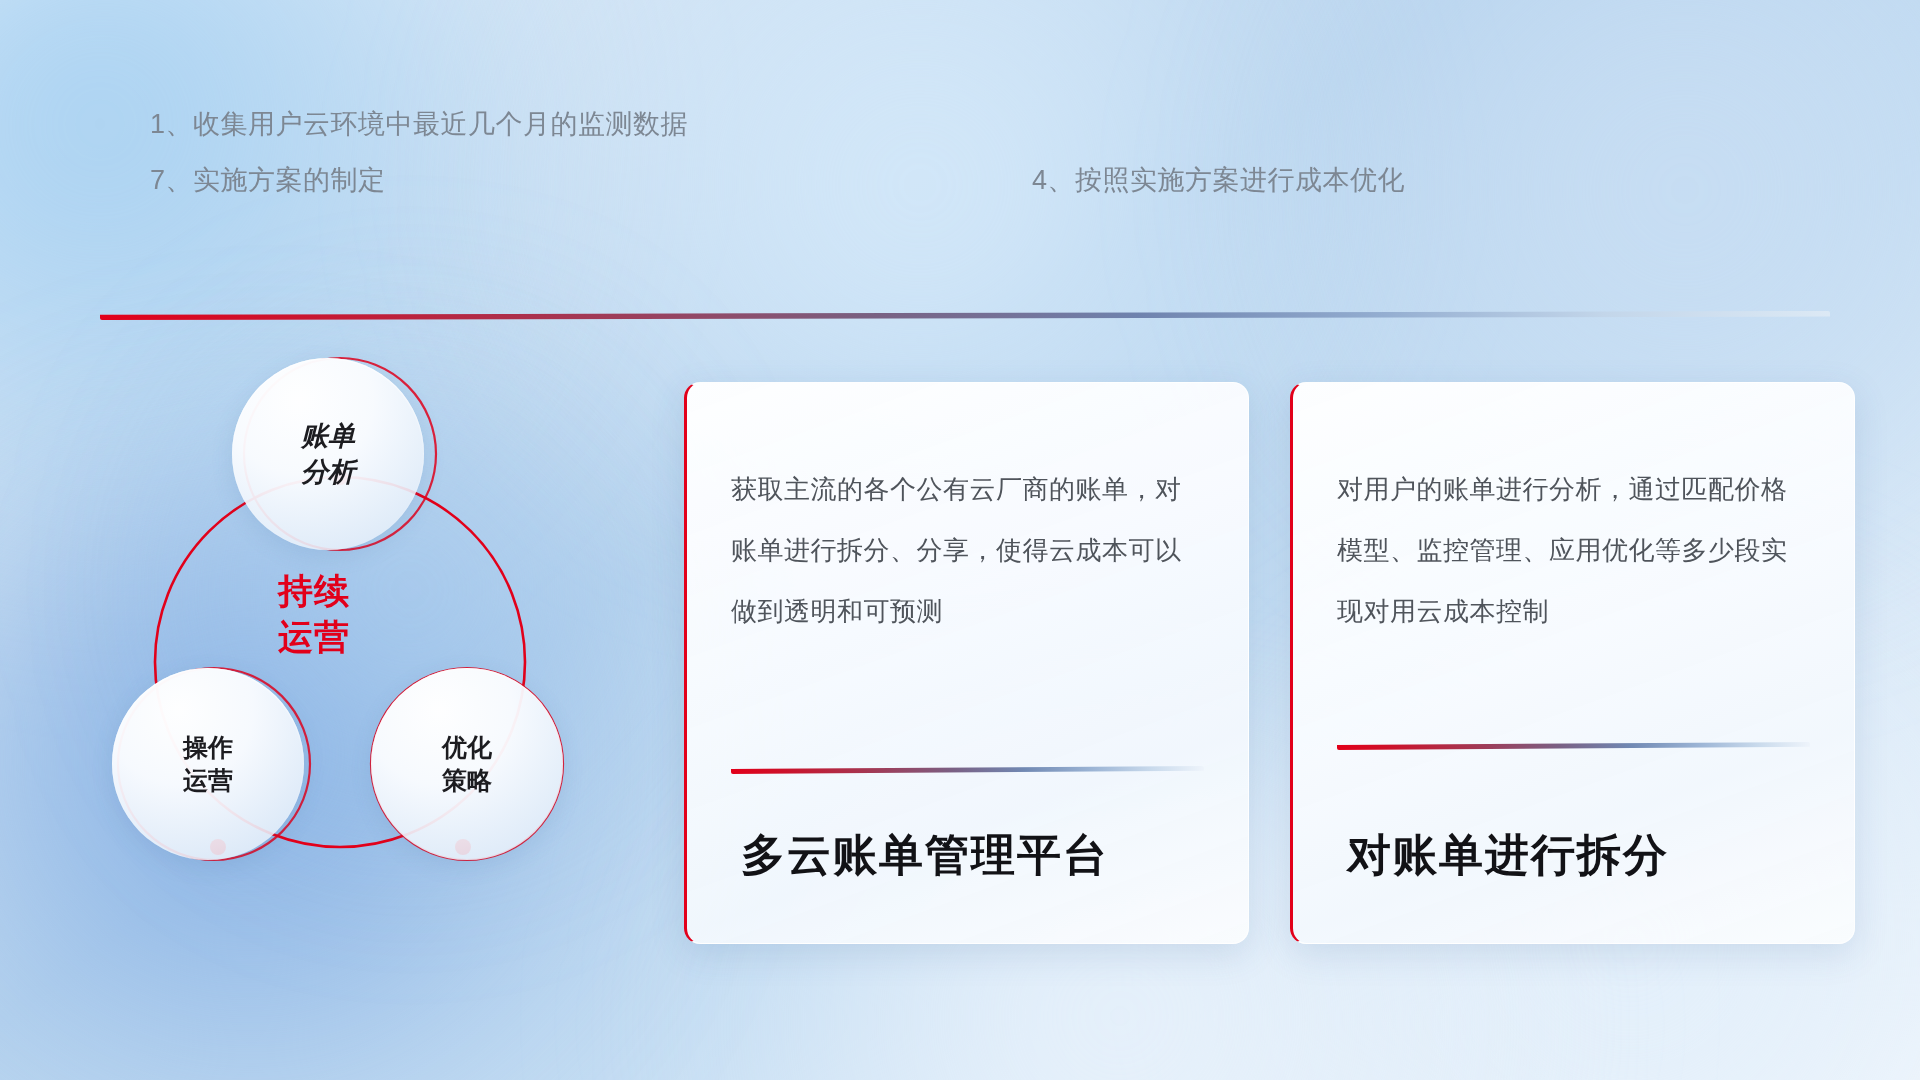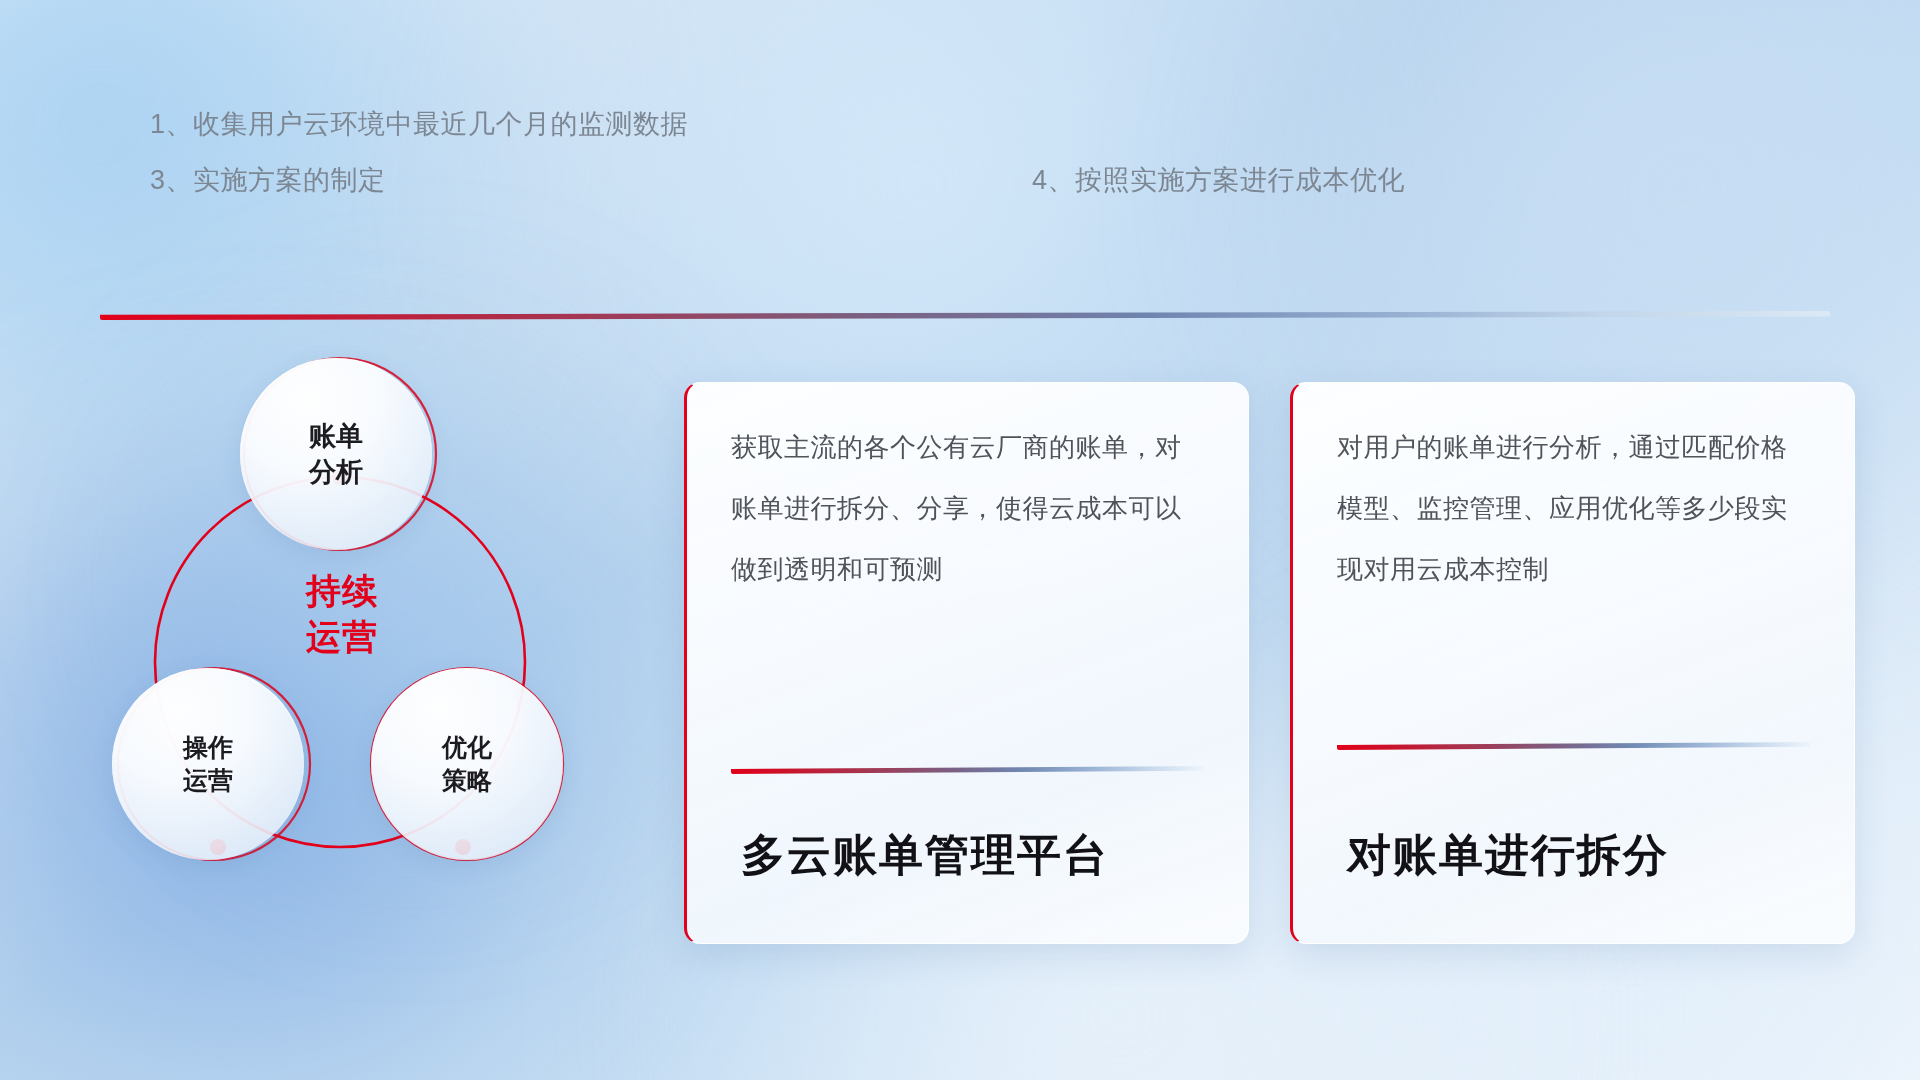--- a/index.html
+++ b/index.html
@@ -66,43 +66,43 @@
     background:
       radial-gradient(circle at 35% 22%, rgba(255,255,255,.99) 0%, rgba(250,252,255,.96) 38%, rgba(234,242,251,.9) 72%, rgba(222,234,248,.82) 100%);
     box-shadow:0 6px 22px rgba(70,110,160,.14), inset 0 1px 2px rgba(255,255,255,.9);
     display:flex; align-items:center; justify-content:center;
     text-align:center;
   }
   .bubble-label{
     color:#1c1c20; font-weight:bold; line-height:1.34;
     font-family:"Liberation Sans","DejaVu Sans",sans-serif;
   }
-  .b-top{ left:144px; top:8px; width:192px; height:192px; }
+  .b-top{ left:136px; top:8px; width:192px; height:192px;font-style:italic; }
   .b-top .bubble-label{ font-size:27px; }
   .b-bl{ left:16px; top:318px; width:192px; height:192px; }
   .b-bl .bubble-label{ font-size:25px; }
   .b-br{ left:275px; top:318px; width:192px; height:192px; }
   .b-br .bubble-label{ font-size:25px; }
 
   .venn-center{
     position:absolute; left:182px; top:218px; width:128px;
-    text-align:center; color:#e2001a; font-weight:bold;
+    text-align:left; color:#e2001a; font-weight:bold;
     font-size:35px; line-height:1.3; letter-spacing:1px;
     font-family:"Liberation Sans","DejaVu Sans",sans-serif;
   }
 
   
   .card{
     position:absolute; top:382px; width:565px; height:562px;
     border-radius:16px;
     background:linear-gradient(160deg, rgba(255,255,255,.96) 0%, rgba(250,252,255,.94) 40%, rgba(243,248,253,.93) 72%, rgba(250,252,254,.95) 100%);
     border:1px solid rgba(255,255,255,.85);
     border-left:3px solid #e2001a;
     box-shadow:0 10px 34px rgba(60,100,155,.15);
-    padding:34px 44px 0 44px;
+    padding:76px 44px 0 44px;
     display:flex; flex-direction:column;
   }
   .card-1{ left:684px; }
   .card-2{ left:1290px;gap:24px; }
 
   .card-body{
     color:#4f545b;
     font-size:26px;
     line-height:61px;
     letter-spacing:.5px;
@@ -136,21 +136,21 @@
   <div class="bg-blob blob4"></div>
   <div class="bg-blob blob5"></div>
   <div class="bg-blob blob6"></div>
   <div class="bg-blob blob7"></div>
 </div>
 
 <div class="stage">
 
   <div class="steps steps-left">
     <div class="step">1、收集用户云环境中最近几个月的监测数据</div>
-    <div class="step">3、实施方案的制定</div>
+    <div class="step">7、实施方案的制定</div>
   </div>
 
   <div class="steps steps-right">
     <div class="step">4、按照实施方案进行成本优化</div>
   </div>
 
   <div class="divider"></div>
 
   <div class="venn">
 

